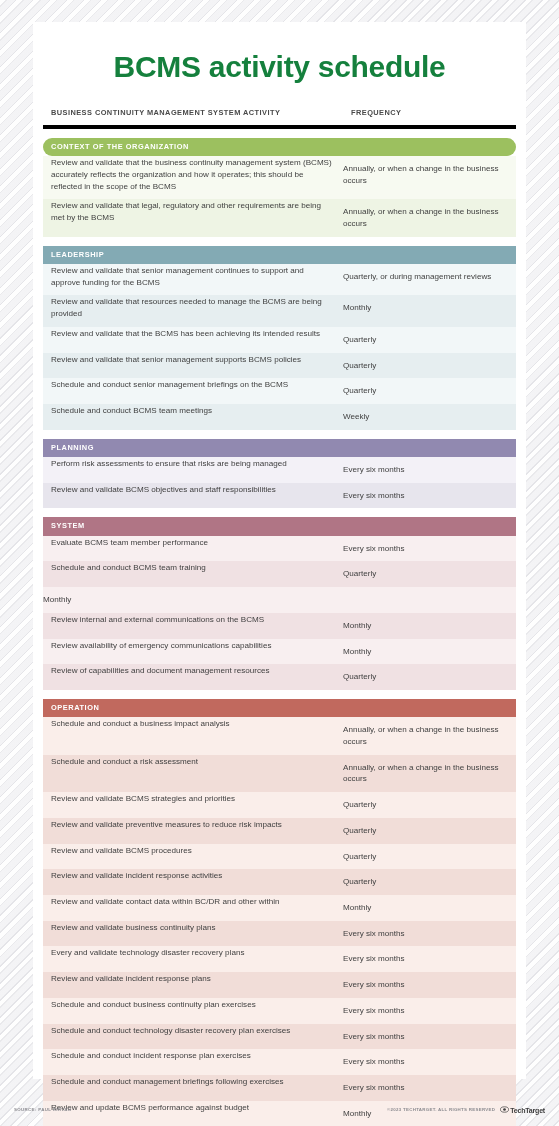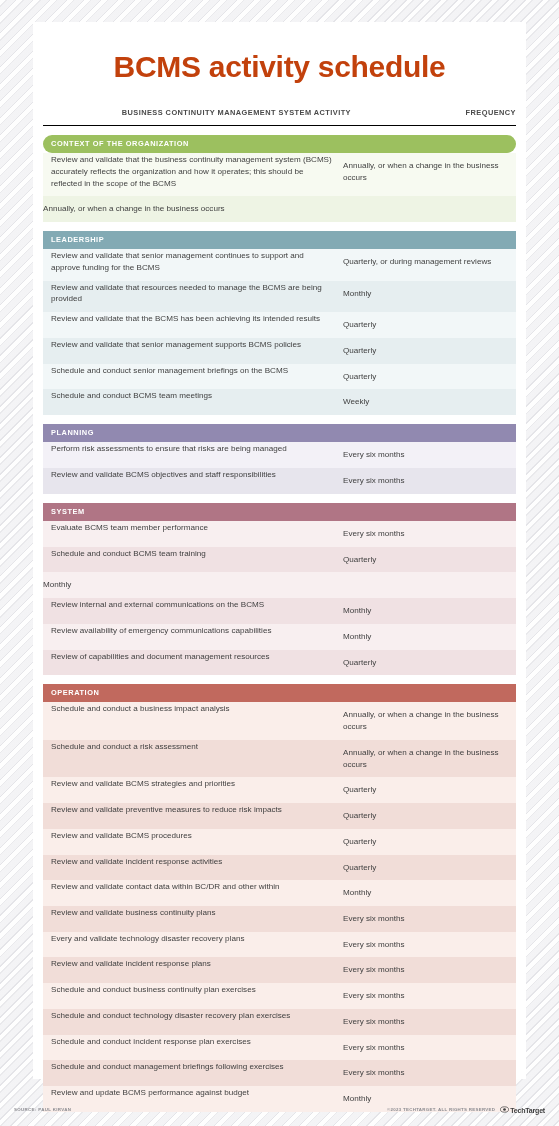--- a/index.html
+++ b/index.html
@@ -19,34 +19,33 @@
     opacity:.95;
   }
   #card{
     position:absolute;left:33px;top:22px;
     width:493px;height:1057px;
     background:#ffffff;
   }
   .title{
     text-align:center;
     font-size:30px;font-weight:bold;
-    color:#c2410c;
+    color:#15803d;
     letter-spacing:-.3px;
     padding:28px 0 24px 0;
     margin:0;
   }
   .table{padding:0 10px;}
   .colhead{
     display:flex;
     font-size:7.4px;font-weight:bold;
     letter-spacing:.45px;
     color:#4a4a4a;
     padding:0 0 8px 8px;
-    border-bottom:1px solid #000000;
-    text-align:right;
+    border-bottom:4px solid #000000;
   }
   .colhead .c1{width:300px;}
   .colhead .c2{flex:1;}
   .section{margin-top:9px;}
   .sec-head{
     font-size:7.4px;font-weight:bold;
     letter-spacing:.55px;
     color:#ffffff;
     padding:5px 0 5px 8px;
     line-height:1.1;
@@ -115,20 +114,21 @@
     </div>
 
     <div id="sections-host">
         <div class="section sec-context">
           <div class="sec-head">CONTEXT OF THE ORGANIZATION</div>
           <div class="row">
             <div class="act">Review and validate that the business continuity management system (BCMS) accurately reflects the organization and how it operates; this should be reflected in the scope of the BCMS</div>
             <div class="freq">Annually, or when a change in the business occurs</div>
           </div>
           <div class="row">
+            <div class="act">Review and validate that legal, regulatory and other requirements are being met by the BCMS</div>
             <div class="freq">Annually, or when a change in the business occurs</div>
           </div>
         </div>
         <div class="section sec-leadership">
           <div class="sec-head">LEADERSHIP</div>
           <div class="row">
             <div class="act">Review and validate that senior management continues to support and approve funding for the BCMS</div>
             <div class="freq">Quarterly, or during management reviews</div>
           </div>
           <div class="row">

